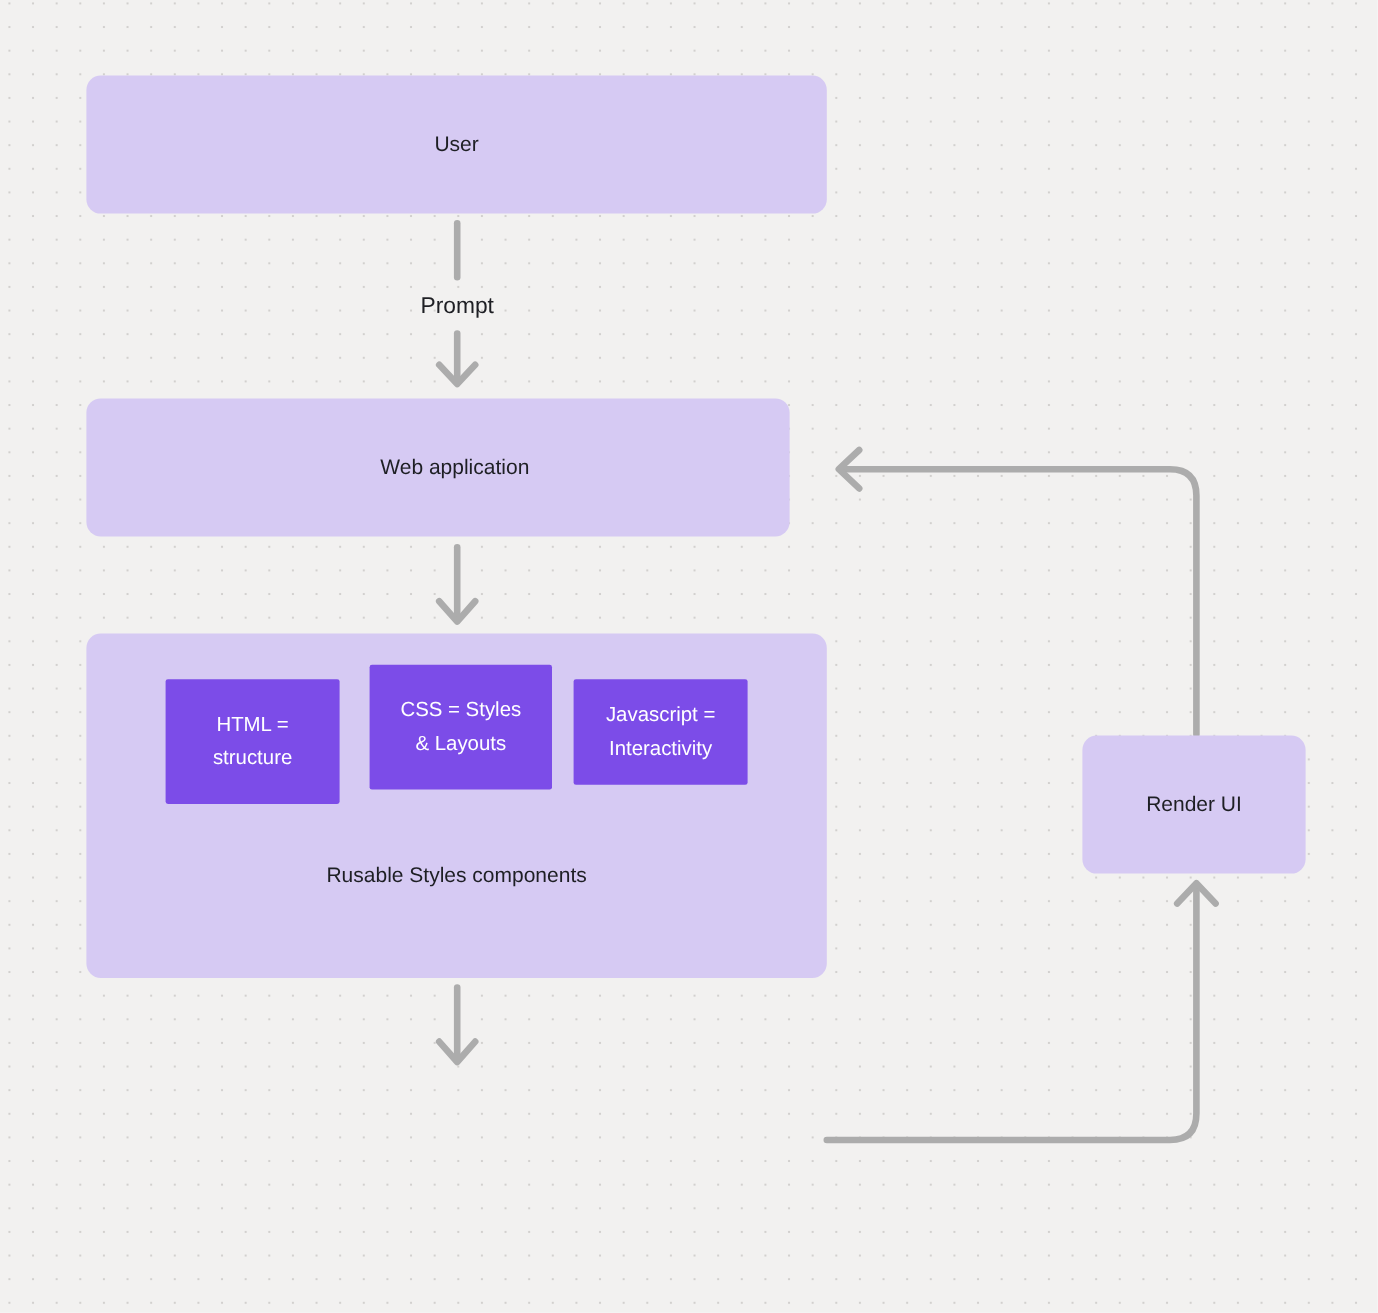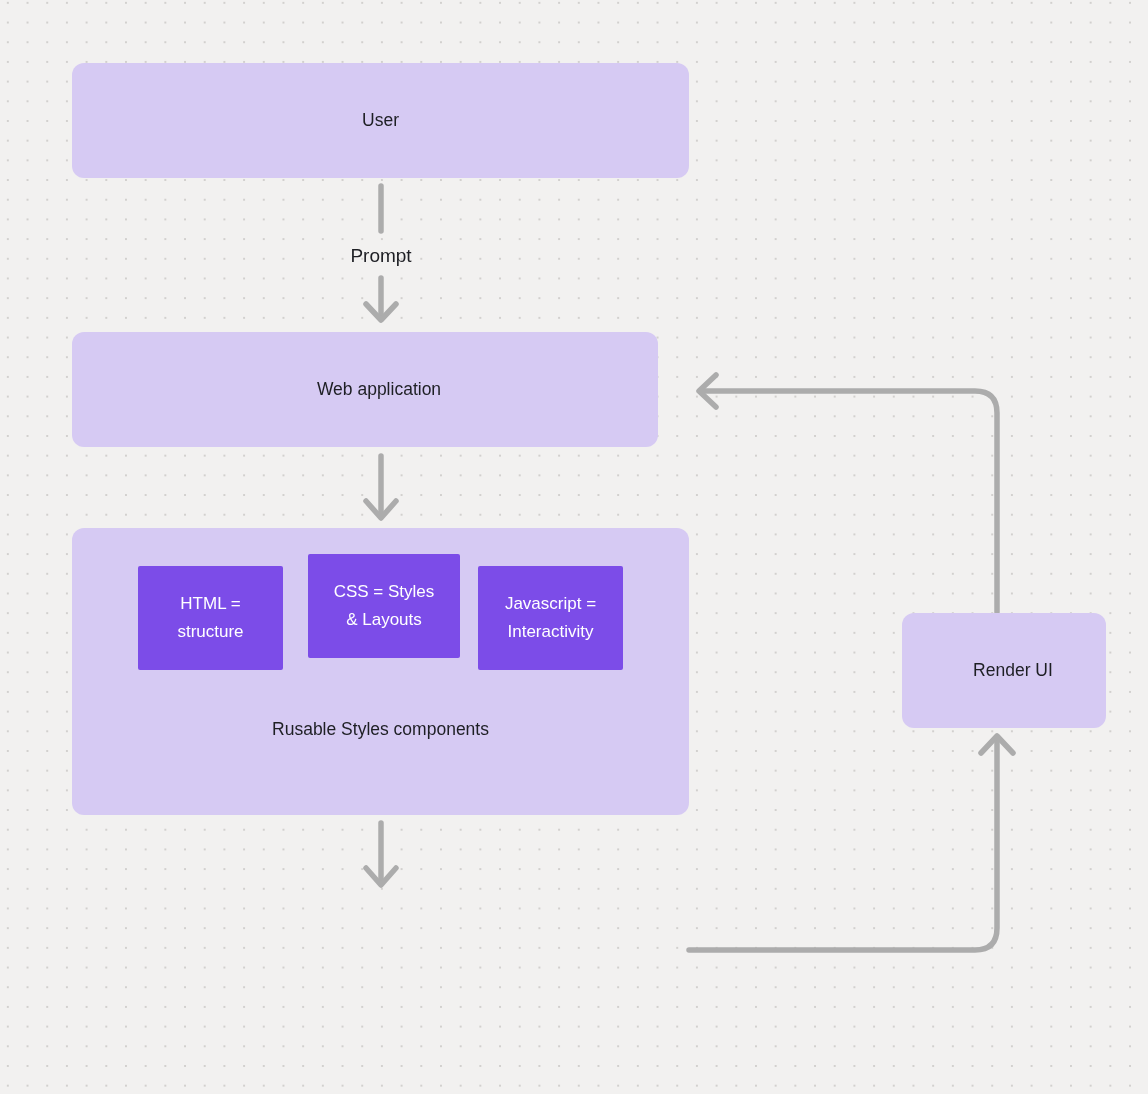--- a/index.html
+++ b/index.html
@@ -104,25 +104,25 @@
 
   <div class="node" style="left:72px; top:528px; width:617px; height:287px;">
     <div class="chip" style="left:66px; top:38px; width:145px; height:104px;">
       <span class="chip-label">HTML =
 structure</span>
     </div>
     <div class="chip" style="left:236px; top:26px; width:152px; height:104px;">
       <span class="chip-label">CSS = Styles
 &amp; Layouts</span>
     </div>
-    <div class="chip" style="left:406px; top:38px; width:145px; height:104px;">
+    <div class="chip" style="left:406px; top:38px; width:145px; height:88px;">
       <span class="chip-label">Javascript =
 Interactivity</span>
     </div>
     <div class="group-caption">Rusable Styles components</div>
   </div>
 
 
-  <div class="node" style="left:902px; top:613px; width:186px; height:115px;padding-left:18px;">
+  <div class="node" style="left:902px; top:613px; width:186px; height:115px;">
     <span class="node-label">Render UI</span>
   </div>
 
 </div>
 
 </body></html>

